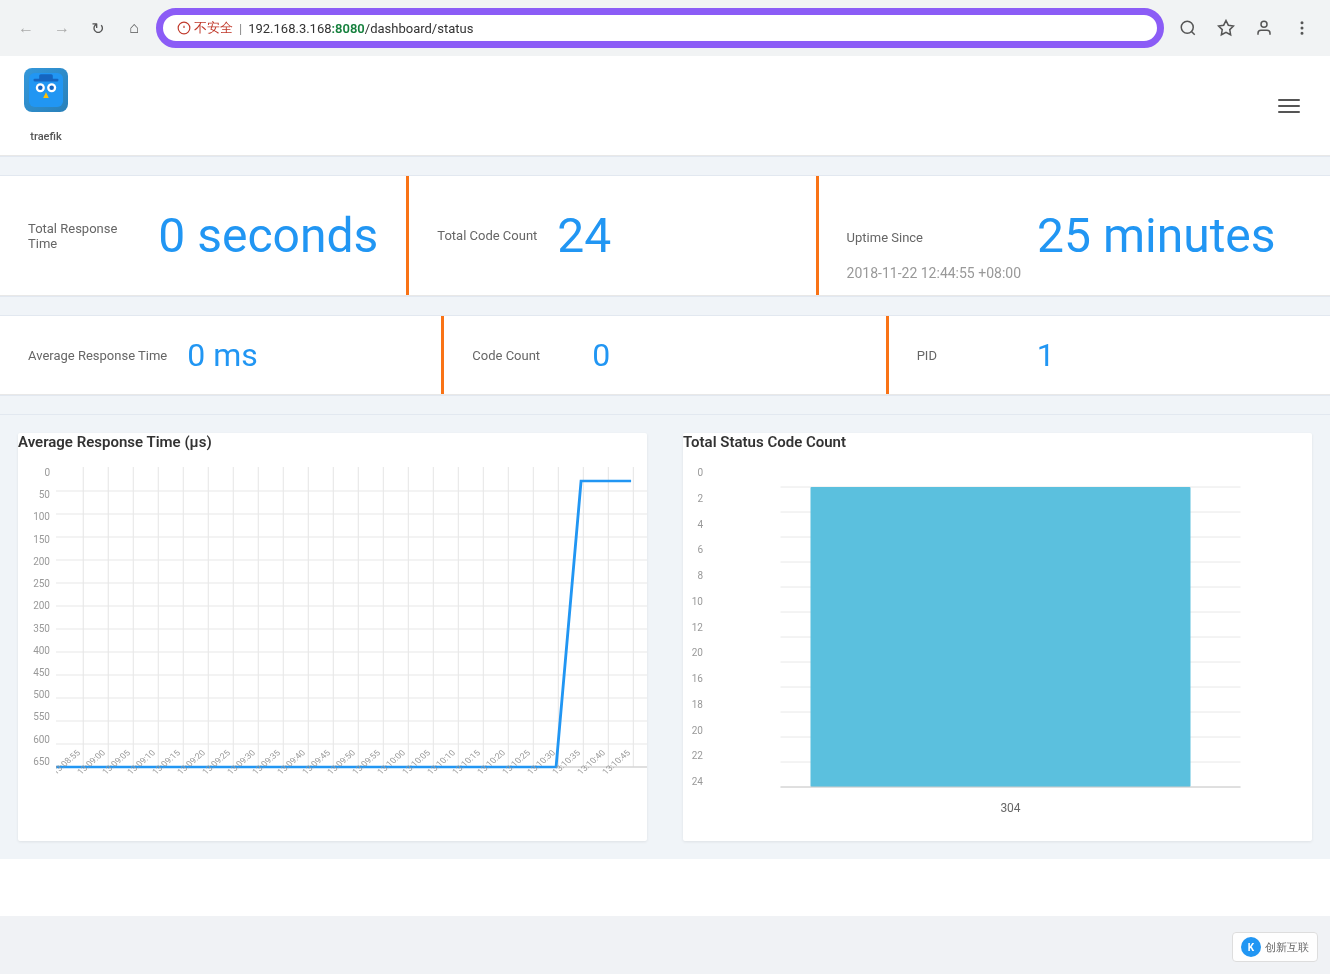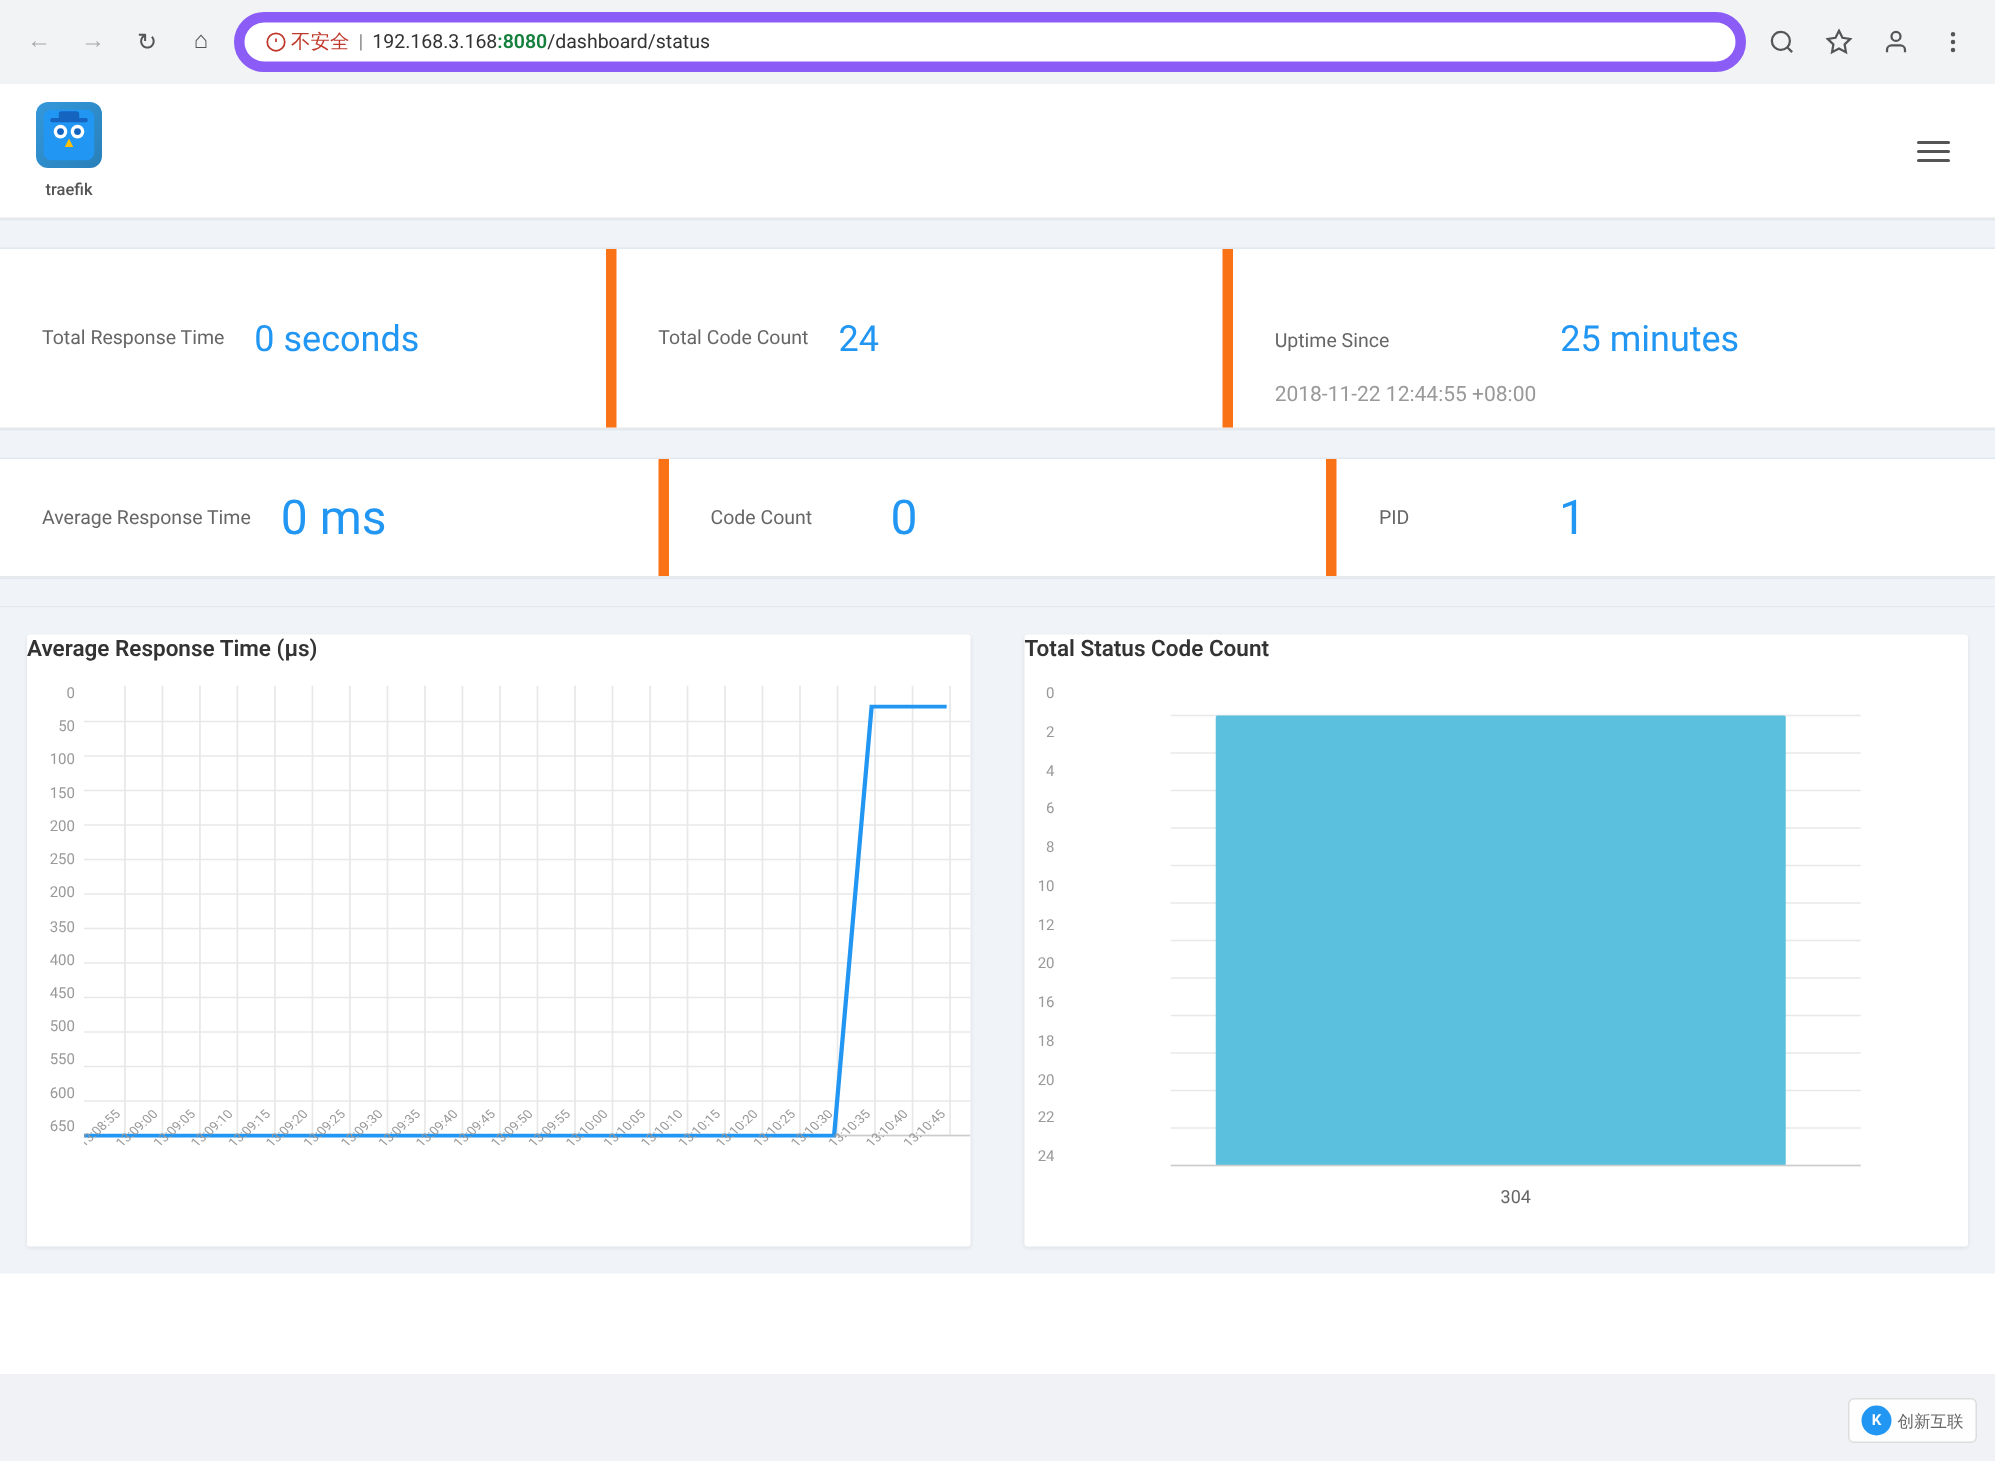--- a/index.html
+++ b/index.html
@@ -35,21 +35,21 @@
     
     .app-header {
       background: white;
       border-bottom: 1px solid #e8e8e8;
       padding: 12px 24px;
       display: flex;
       align-items: center;
       justify-content: space-between;
     }
     .logo-area {
-      display: flex; flex-direction: column; align-items: center; gap: 8px;
+      display: flex; flex-direction: column; align-items: center; gap: 18px;
     }
     .logo-icon {
       width: 44px; height: 44px;
       background: linear-gradient(135deg, #3498db, #2980b9);
       border-radius: 8px;
       display: flex; align-items: center; justify-content: center;
       font-size: 22px;
     }
     .logo-text { font-size: 11px; color: #555; font-weight: 500; }
     .hamburger-btn {
@@ -73,35 +73,35 @@
       display: flex;
       background: white;
       border-bottom: 1px solid #e8e8e8;
     }
     .stat-cell {
       flex: 1;
       padding: 20px 28px;
       display: flex;
       align-items: center;
       gap: 20px;
-      border-right: 7px solid #f97316;
+      border-right: 3px solid #f97316;
     }
     .stat-cell:last-child { border-right: none; }
     .stat-label {
       font-size: 13px;
       color: #666;
       min-width: 100px;
     }
     .stat-value {
       font-size: 32px;
       font-weight: 400;
       color: #2196F3;
       white-space: nowrap;
     }
-    .stat-value.large { font-size: 24px; }
+    .stat-value.large { font-size: 48px; }
     .uptime-cell {
       flex: 1.3;
       padding: 14px 28px;
       display: flex;
       align-items: center;
       gap: 16px;
       border-right: none;
     }
     .uptime-label-group { display: flex; flex-direction: column; gap: 20px; margin-top: 40px; }
     .uptime-title { font-size: 13px; color: #666; }

